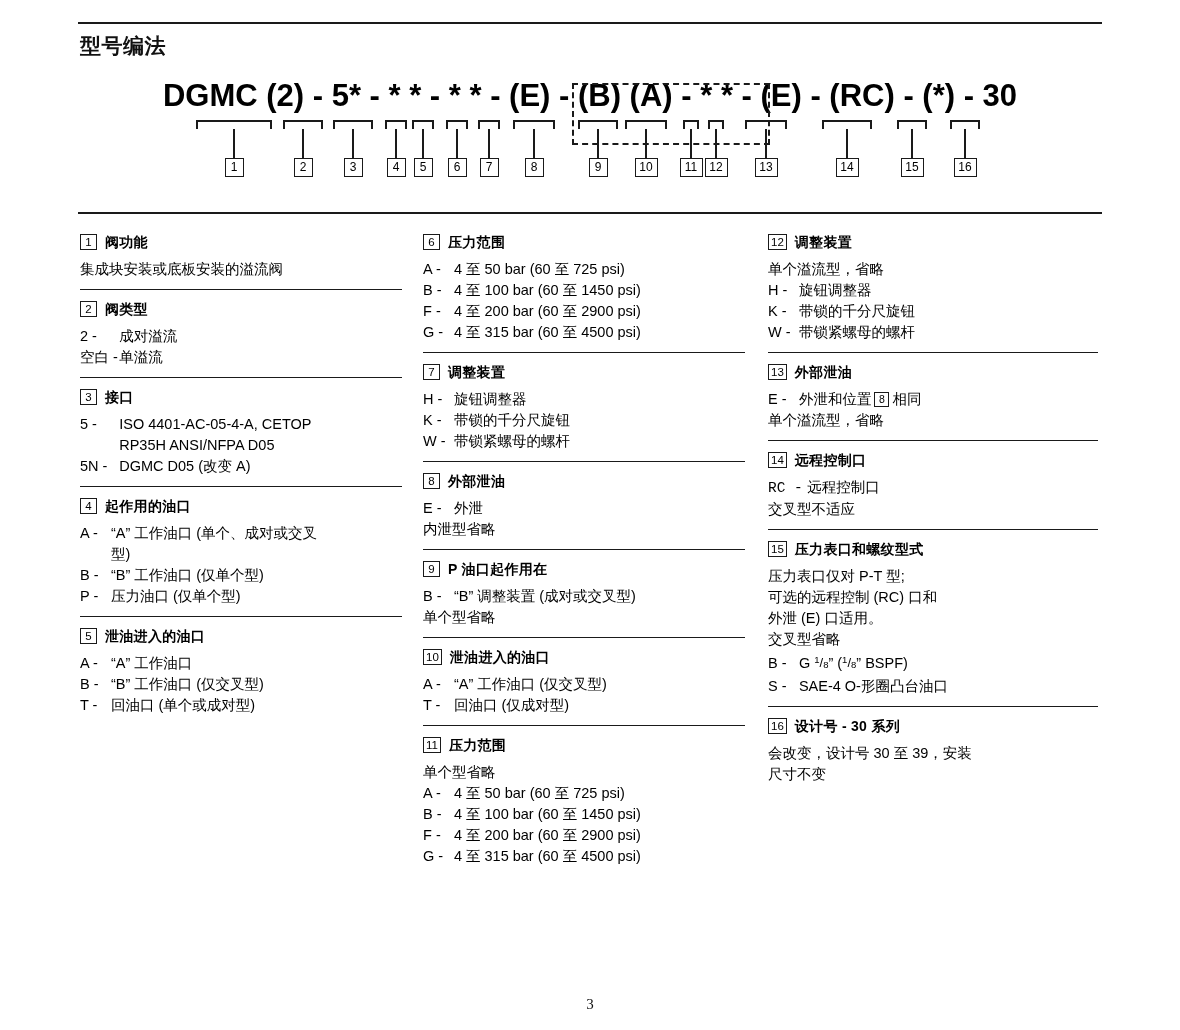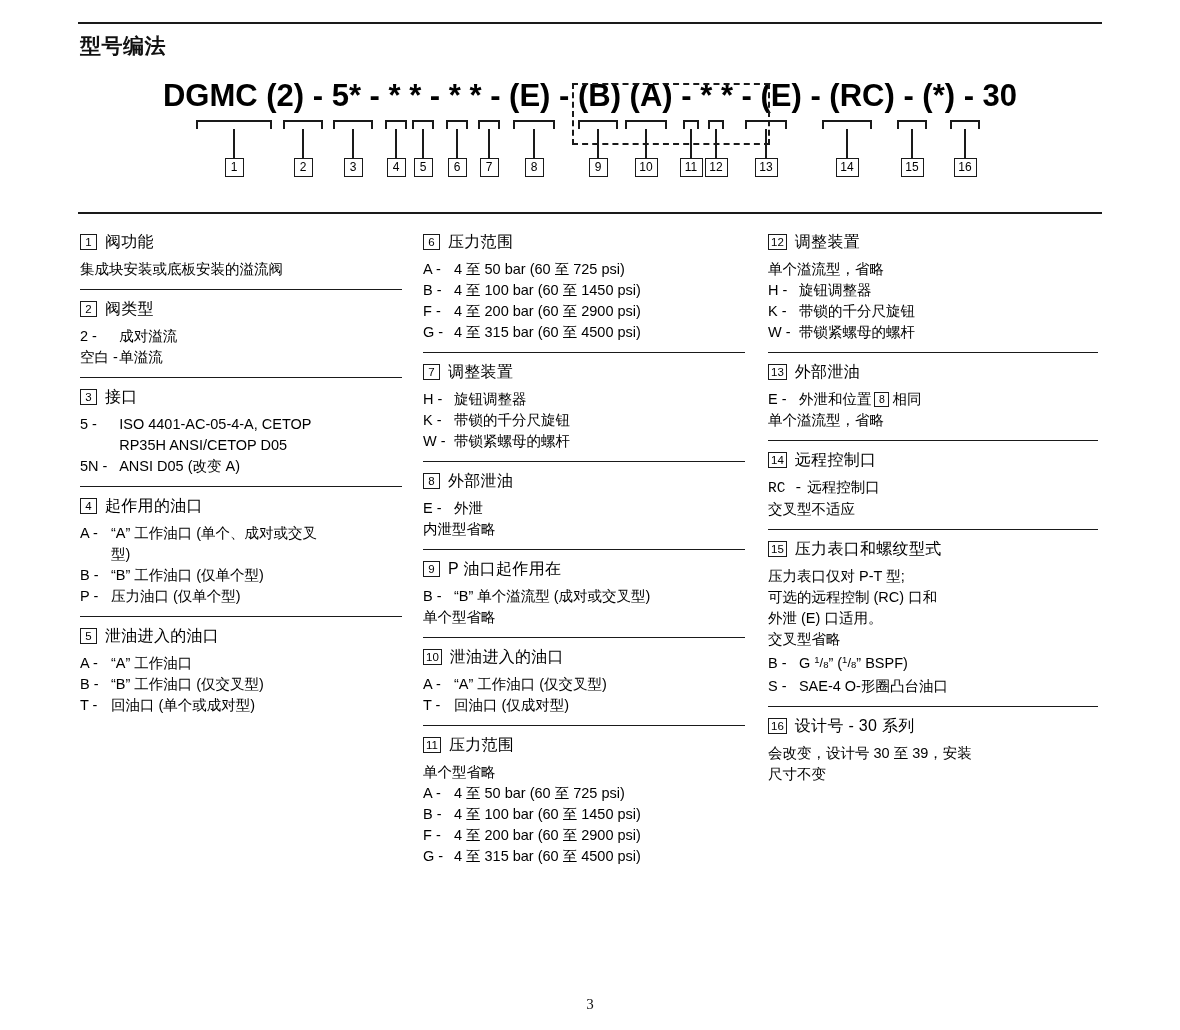--- a/index.html
+++ b/index.html
@@ -108,22 +108,22 @@
     border: 1.3px solid #1a1a1a;
     font-size: 11.5px;
     line-height: 14px;
     text-align: center;
     font-weight: 400;
     padding: 0 2px;
     margin-top: 2px;
     flex: none;
   }
   .blk-title {
-    font-size: 16px;
-    font-weight: 400;
+    font-size: 14px;
+    font-weight: 700;
     line-height: 20px;
     letter-spacing: 0.3px;
   }
 
   .blk-body { font-size: 14.5px; line-height: 21px; }
   .row {
     display: flex;
     align-items: baseline;
     white-space: nowrap;
   }
@@ -260,24 +260,24 @@
     <div class="block ruled">
       <div class="blk-head">
         <span class="blk-num">3</span>
         <span class="blk-title">接口</span>
       </div>
       <div class="blk-body">
         <div class="row">
           <span class="key" style="width: 39.2px;">5 -</span>
           <span class="val">ISO 4401-AC-05-4-A, CETOP</span>
         </div>
-        <div class="cont" style="padding-left: 39.2px;">RP35H ANSI/CETOP D05</div>
+        <div class="cont" style="padding-left: 39.2px;">RP35H ANSI/NFPA D05</div>
         <div class="row">
           <span class="key" style="width: 39.2px;">5N -</span>
-          <span class="val">ANSI D05 (改变 A)</span>
+          <span class="val">DGMC D05 (改变 A)</span>
         </div>
       </div>
     </div>
     <div class="block ruled">
       <div class="blk-head">
         <span class="blk-num">4</span>
         <span class="blk-title">起作用的油口</span>
       </div>
       <div class="blk-body">
         <div class="row">
@@ -375,21 +375,21 @@
       </div>
     </div>
     <div class="block ruled">
       <div class="blk-head">
         <span class="blk-num">9</span>
         <span class="blk-title">P  油口起作用在</span>
       </div>
       <div class="blk-body">
         <div class="row">
           <span class="key" style="width: 30.9px;">B -</span>
-          <span class="val">“B” 单个溢流型 (成对或交叉型)</span>
+          <span class="val">“B” 调整装置 (成对或交叉型)</span>
         </div>
         <div class="plain">单个型省略</div>
       </div>
     </div>
     <div class="block ruled">
       <div class="blk-head">
         <span class="blk-num">10</span>
         <span class="blk-title">泄油进入的油口</span>
       </div>
       <div class="blk-body">

